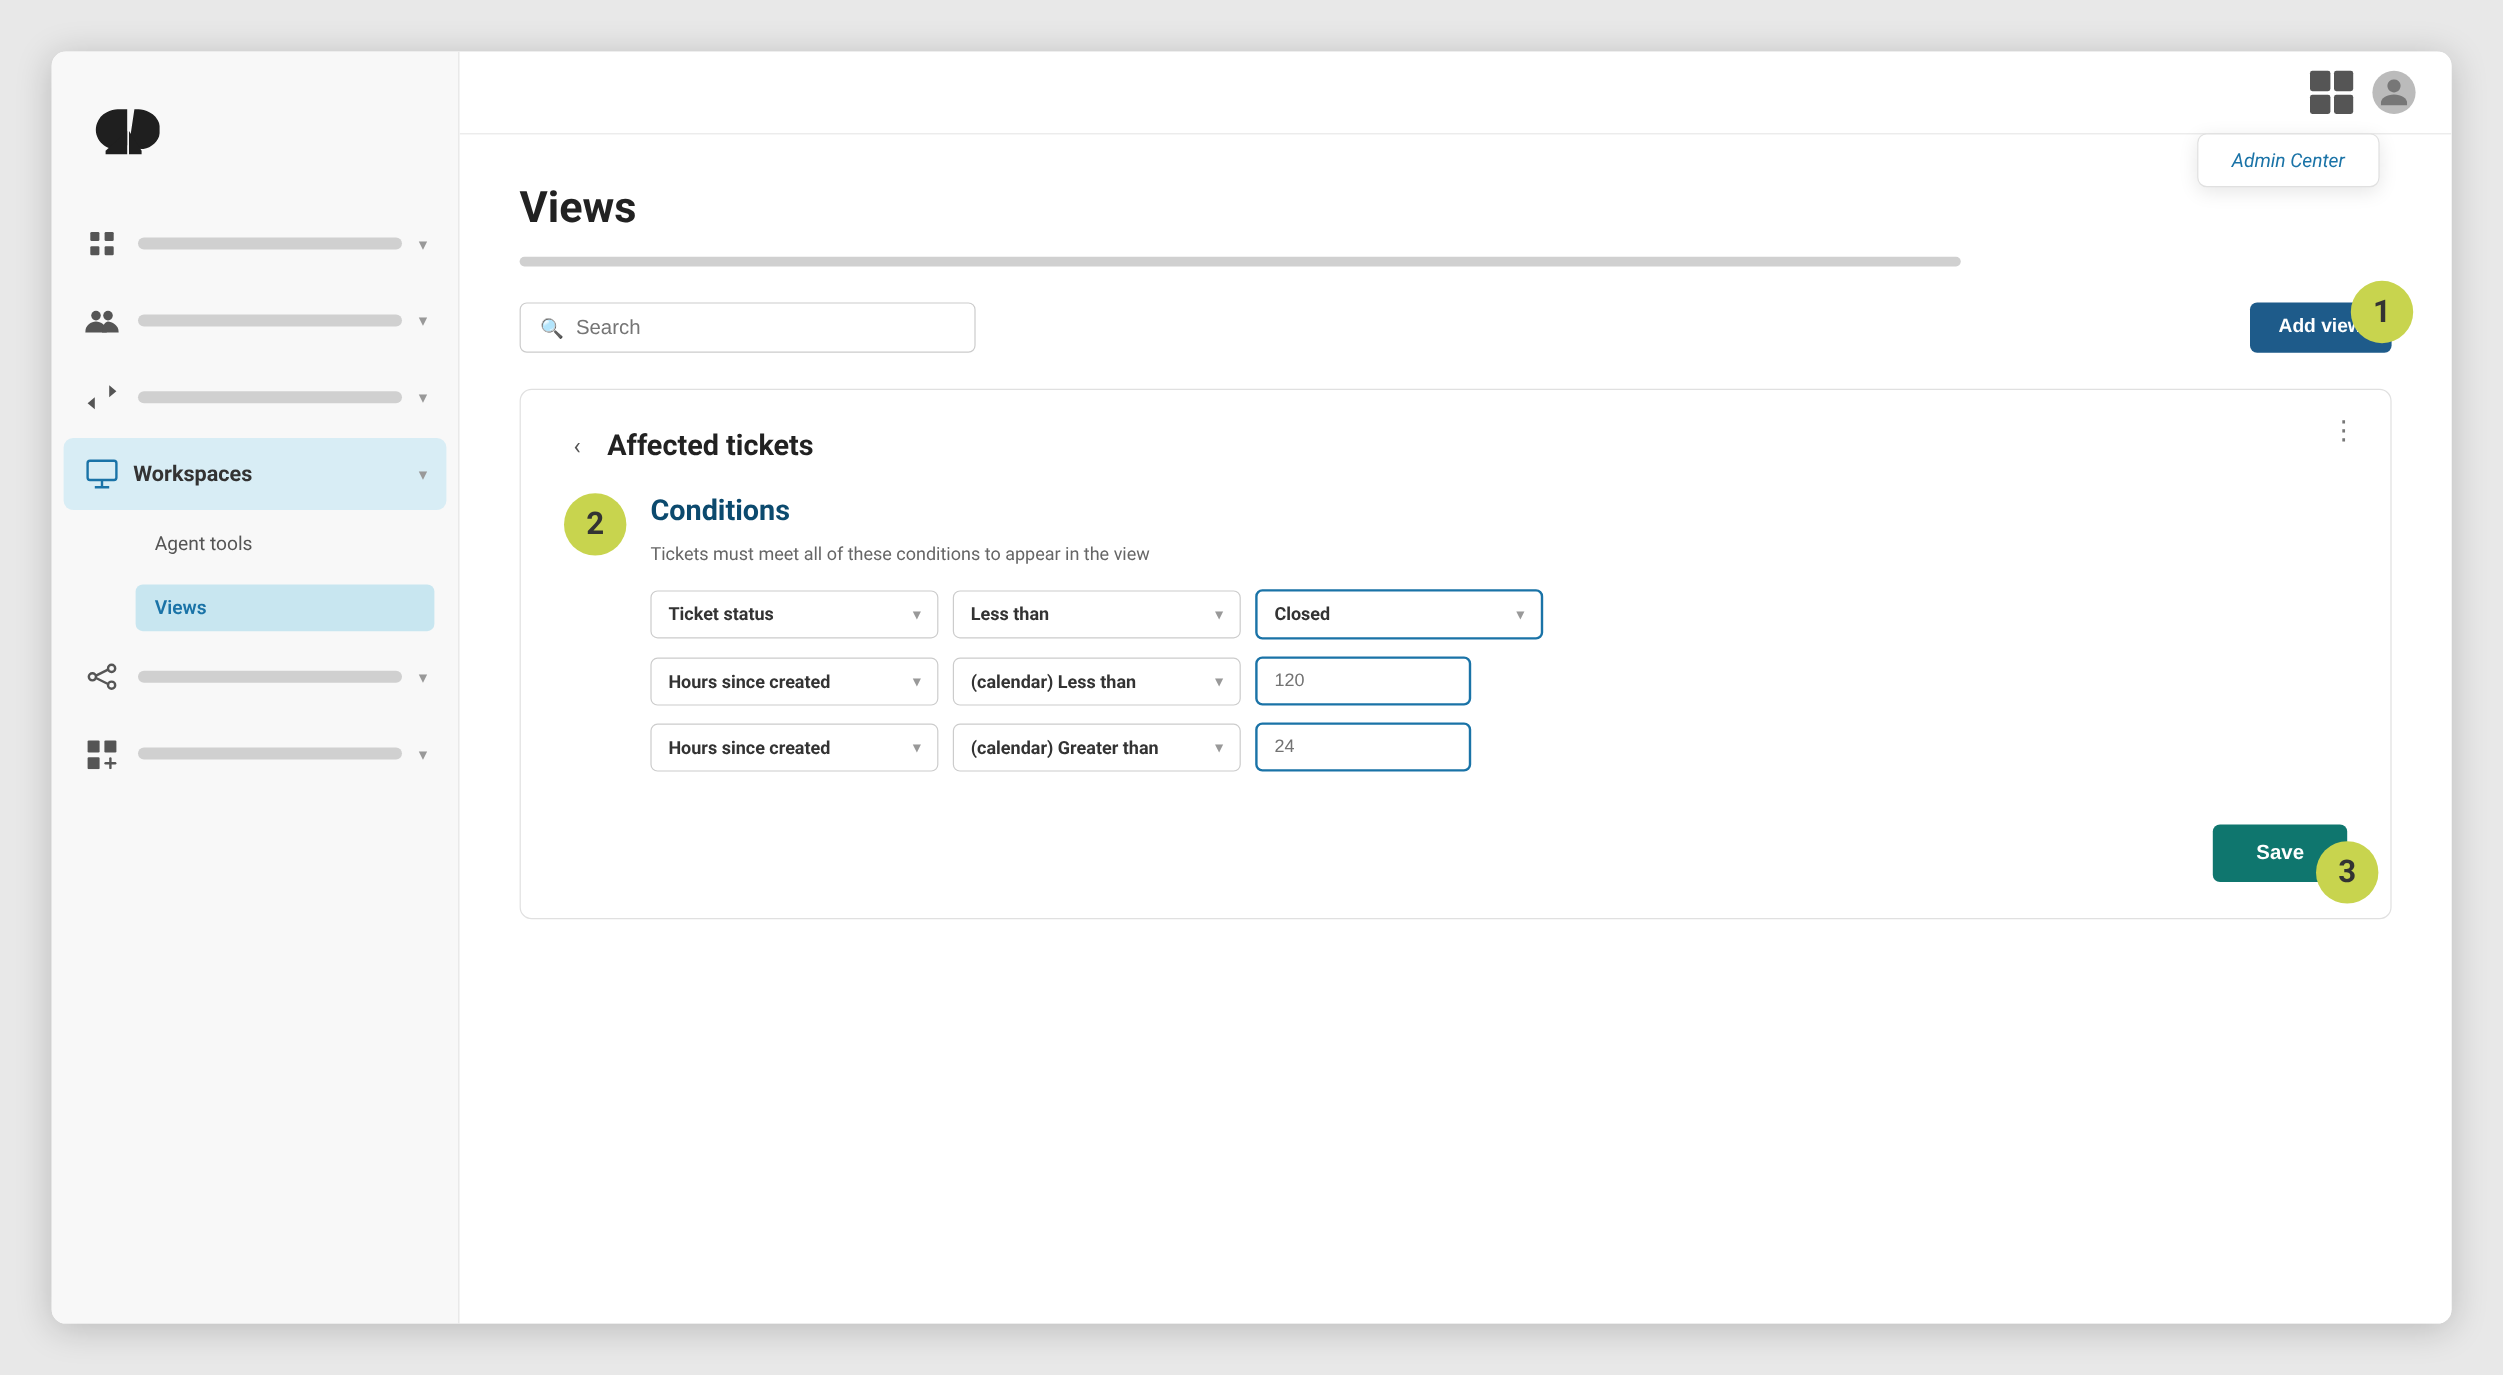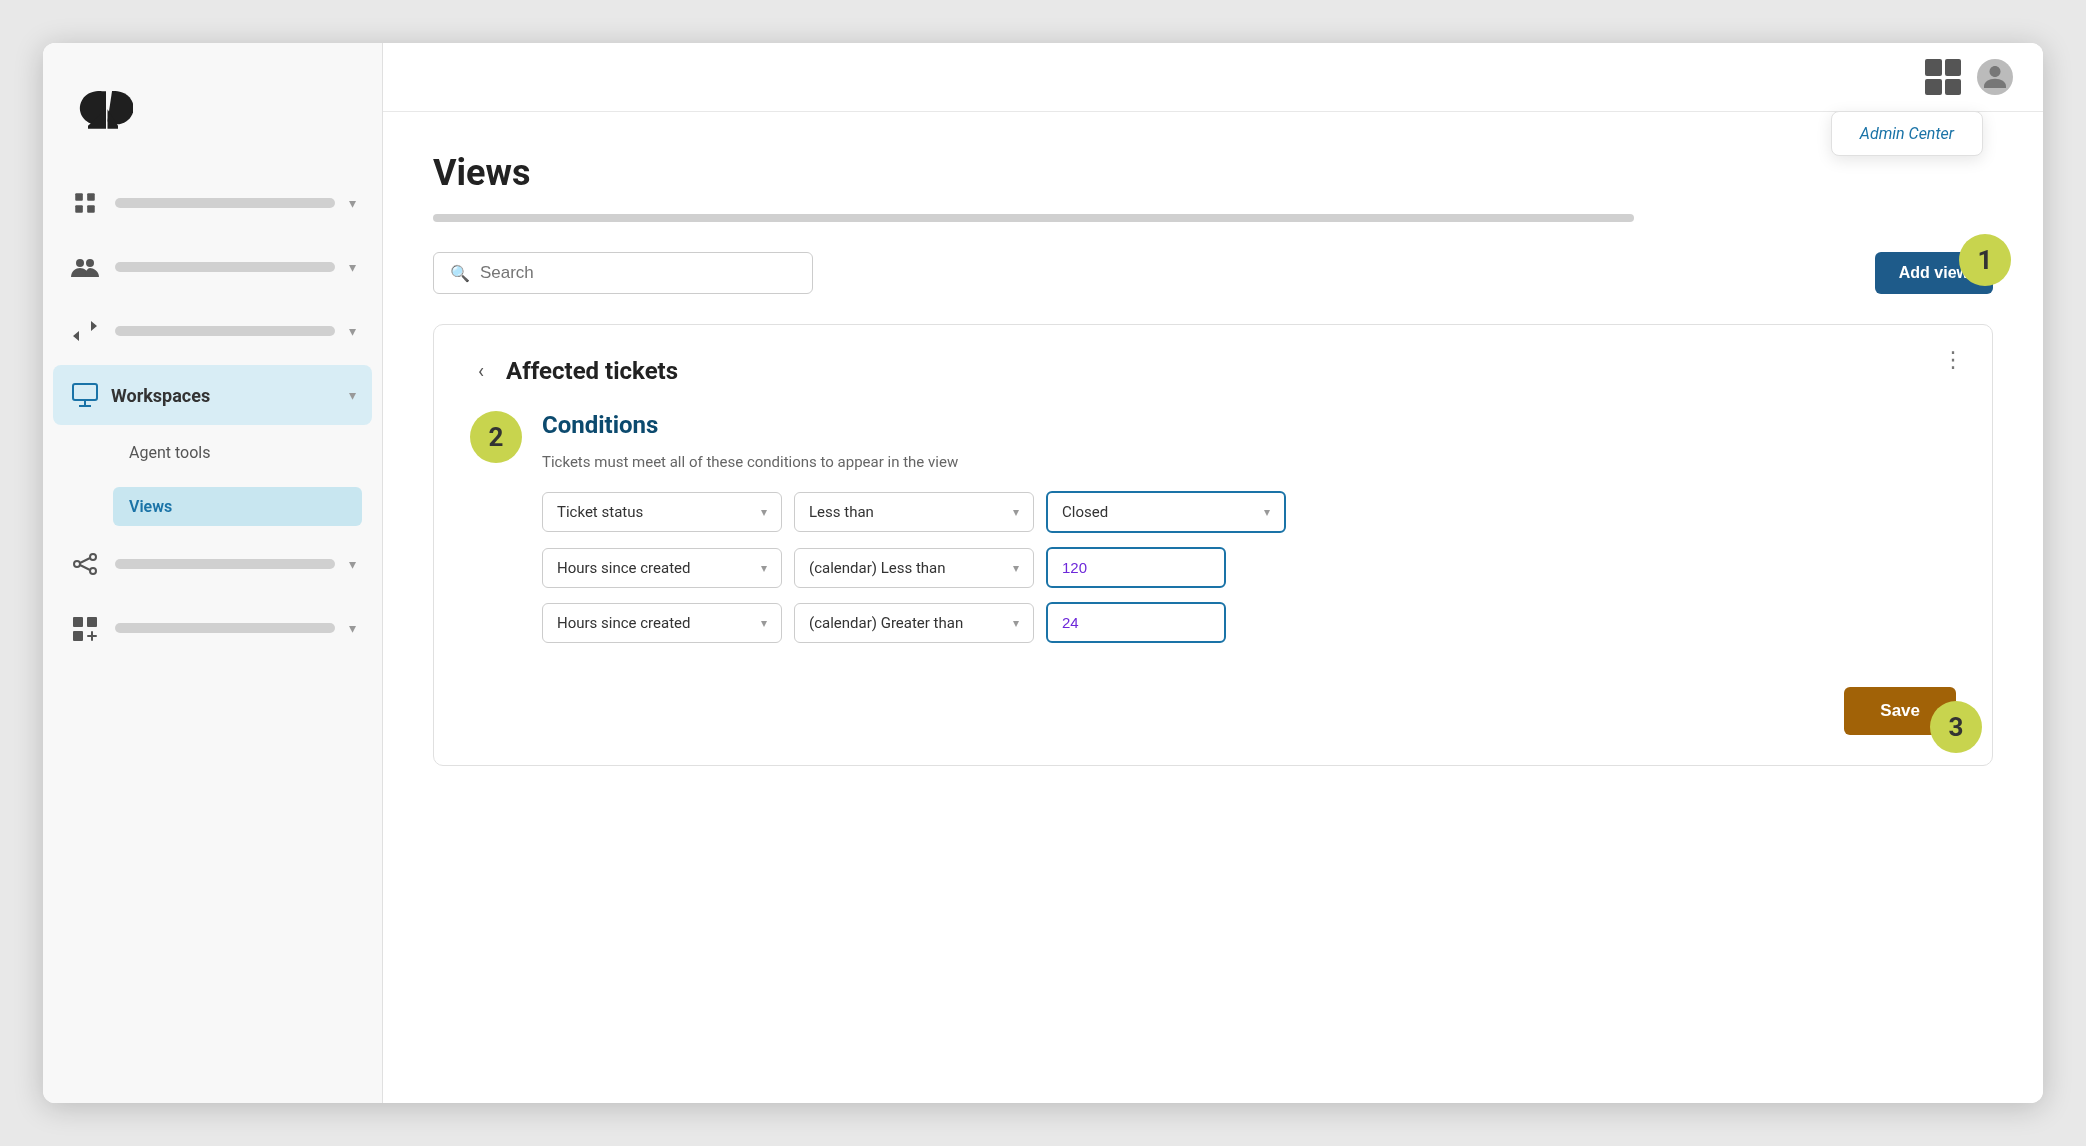--- a/index.html
+++ b/index.html
@@ -381,55 +381,56 @@
       border-radius: 6px;
       padding: 10px 14px;
       gap: 8px;
       cursor: pointer;
       background: #fff;
       min-width: 200px;
     }
 
     .select-field.wide {
       min-width: 240px;
+      font-weight: bold;
     }
 
     .select-field-text {
       flex: 1;
       font-size: 15px;
       color: #333;
     }
 
     .select-field-arrow {
       color: #999;
       font-size: 12px;
     }
 
     .text-input {
       border: 2px solid #1a73a7;
       border-radius: 6px;
       padding: 10px 14px;
       font-size: 15px;
-      color: #6d28d9;
+      color: #737373;
       width: 180px;
       outline: none;
     }
 
     .select-field.highlighted {
       border: 2px solid #1a73a7;
     }
 
     .panel-footer {
       display: flex;
       justify-content: flex-end;
       position: relative;
     }
 
     .save-btn {
-      background: #a16207;
+      background: #0f766e;
       color: #fff;
       border: none;
       border-radius: 6px;
       padding: 14px 36px;
       font-size: 17px;
       font-weight: 600;
       cursor: pointer;
     }
 
     .add-view-wrapper {

